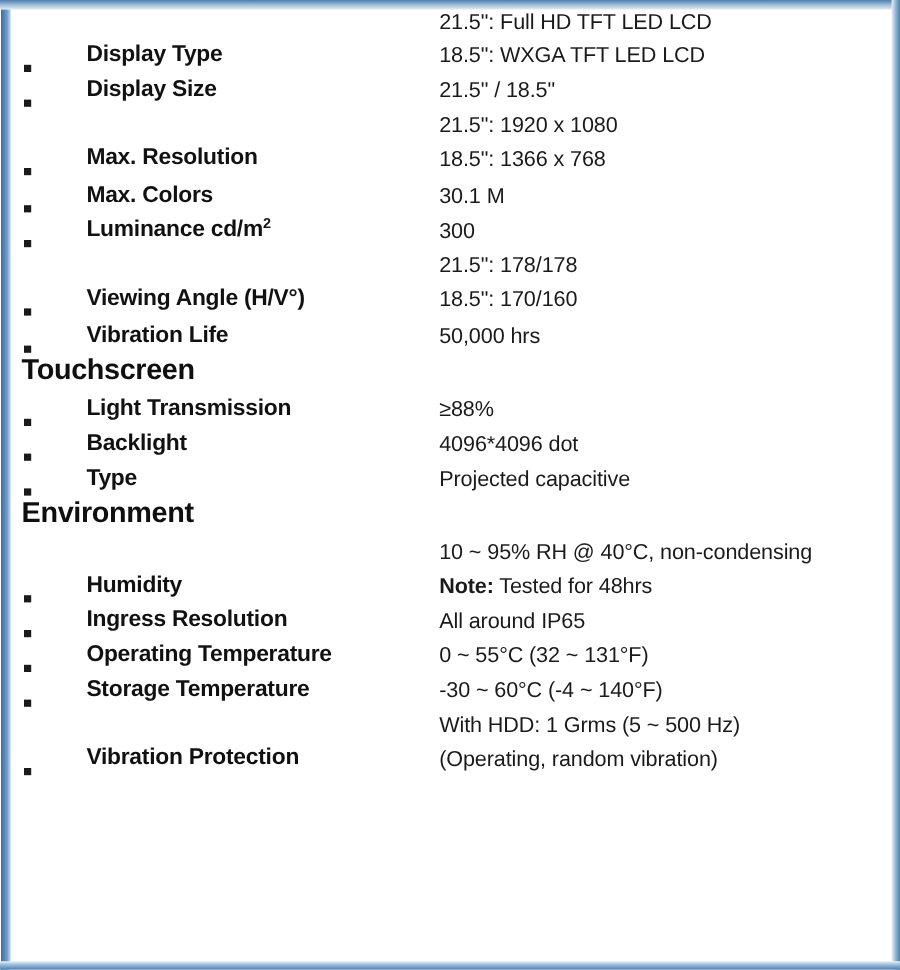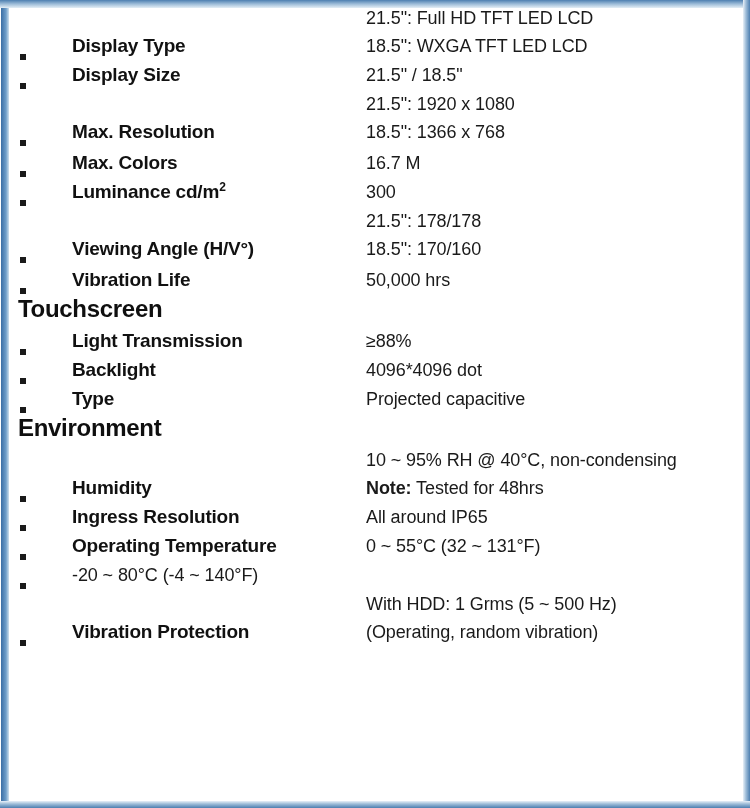--- a/index.html
+++ b/index.html
@@ -176,21 +176,21 @@
       </div>
 
       <div class="gap-xs"></div>
 
       <div class="spec-row">
         <div class="bullet">
             <i></i>
           </div>
         <div class="label label-col-narrow">Max. Colors</div>
         <div class="value-col">
-          <span class="value-line">16.7 M</span>
+          <span class="value-line">30.1 M</span>
         </div>
       </div>
 
       <div class="spec-row">
         <div class="bullet">
             <i></i>
           </div>
         <div class="label label-col-narrow"><span>Luminance cd/m</span><sup>2</sup></div>
         <div class="value-col">
           <span class="value-line">300</span>
@@ -286,22 +286,23 @@
         <div class="label label-col-narrow">Operating Temperature</div>
         <div class="value-col">
           <span class="value-line">0 ~ 55°C (32 ~ 131°F)</span>
         </div>
       </div>
 
       <div class="spec-row">
         <div class="bullet">
             <i></i>
           </div>
-        <div class="value-col">
-          <span class="value-line">-20 ~ 80°C (-4 ~ 140°F)</span>
+        <div class="label label-col-narrow">Storage Temperature</div>
+        <div class="value-col">
+          <span class="value-line">-30 ~ 60°C (-4 ~ 140°F)</span>
         </div>
       </div>
 
       <div class="spec-row">
         <div class="bullet">
             <i></i>
           </div>
         <div class="label label-col-narrow">Vibration Protection</div>
         <div class="value-col">
           <span class="value-line">With HDD: 1 Grms (5 ~ 500 Hz)</span>

